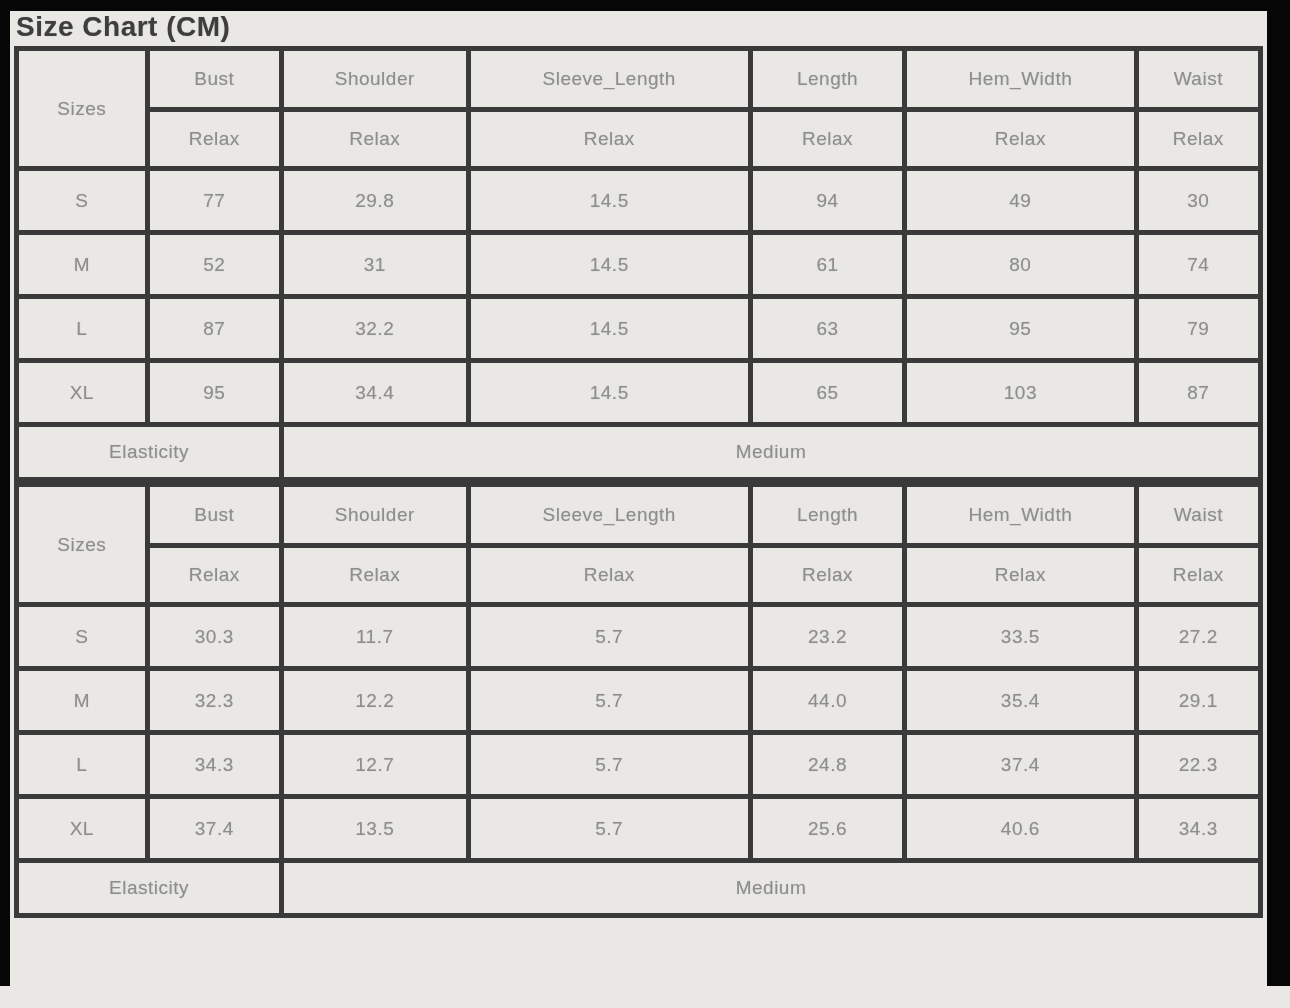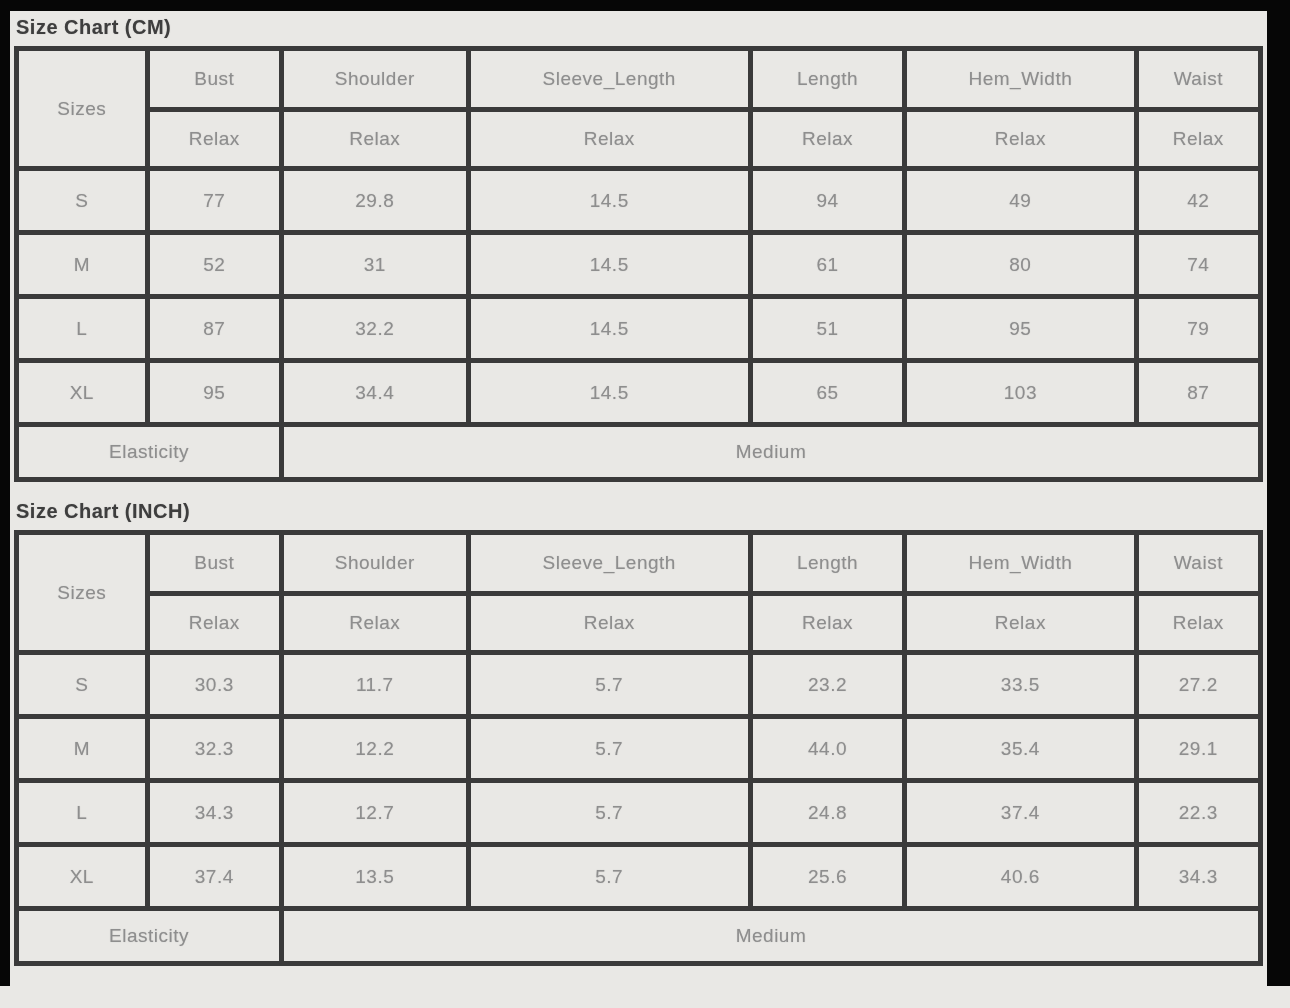--- a/index.html
+++ b/index.html
@@ -22,21 +22,21 @@
 
   .sheet {
     position: absolute;
     left: 10px; top: 11px;
     width: 1257px; height: 997px;
     background: #e9e8e5;
     z-index: 2;
   }
 
   .chart-title {
-    font-size: 20px;
+    font-size: 28px;
     font-weight: bold;
     color: #3e3e3e;
     letter-spacing: 0.5px;
     margin: 2px 0 5px 6px;
     line-height: 28px;
     text-shadow: 0 0 1px rgba(62,62,62,0.35);
   }
   .chart-title.second { margin-top: 15px; }
 
   table.size-chart {
@@ -112,57 +112,56 @@
           <td>Relax</td>
           <td>Relax</td>
         </tr>
         <tr class="r-data">
           <td>S</td>
           <td>77</td>
           <td>29.8</td>
           <td>14.5</td>
           <td>94</td>
           <td>49</td>
-          <td>42</td>
+          <td>30</td>
         </tr>
         <tr class="r-data">
           <td>M</td>
           <td>52</td>
           <td>31</td>
           <td>14.5</td>
           <td>61</td>
           <td>80</td>
           <td>74</td>
         </tr>
         <tr class="r-data">
           <td>L</td>
           <td>87</td>
           <td>32.2</td>
           <td>14.5</td>
-          <td>51</td>
+          <td>63</td>
           <td>95</td>
           <td>79</td>
         </tr>
         <tr class="r-data">
           <td>XL</td>
           <td>95</td>
           <td>34.4</td>
           <td>14.5</td>
           <td>65</td>
           <td>103</td>
           <td>87</td>
         </tr>
         <tr class="r-elastic">
           <td colspan="2">Elasticity</td>
           <td colspan="5">Medium</td>
         </tr>
       </tbody>
     </table>
 
-    <div class="chart-title second">Size Chart (INCH)</div>
 
     <table class="size-chart">
       <colgroup>
         <col class="c-sizes">
           <col class="c-bust">
           <col class="c-shldr">
           <col class="c-sleeve">
         <col class="c-len">
           <col class="c-hem">
           <col class="c-waist">

